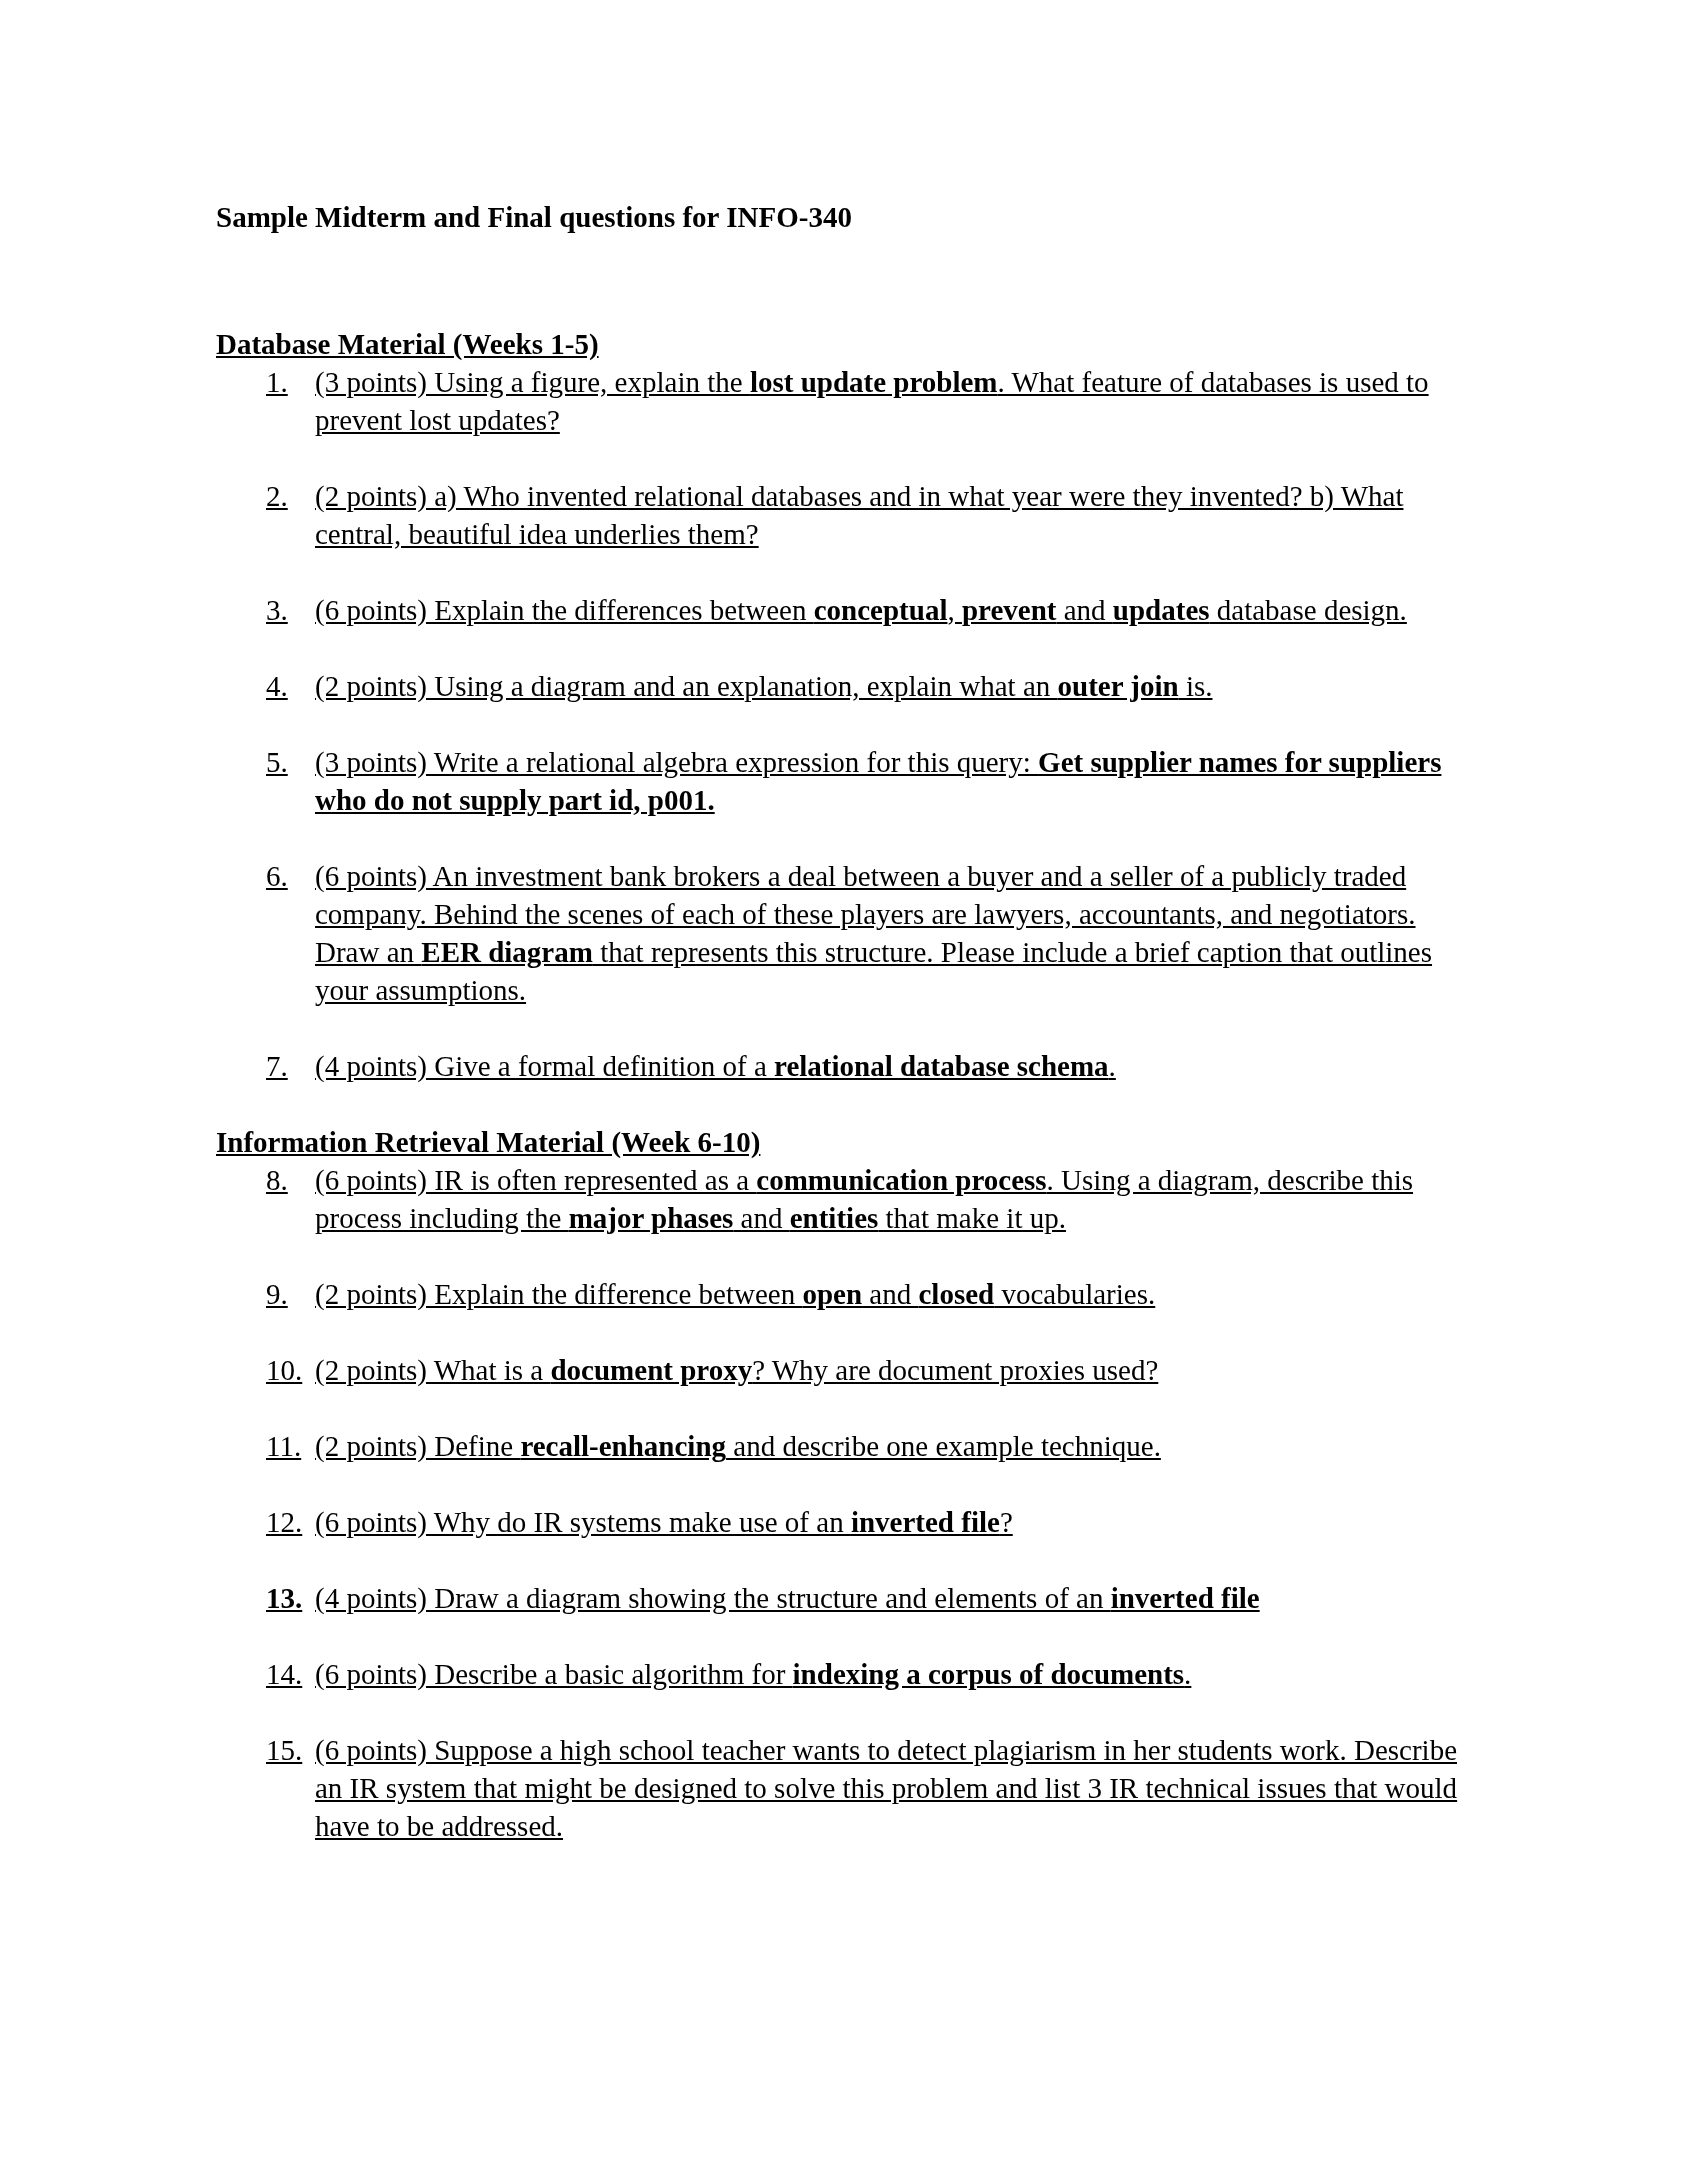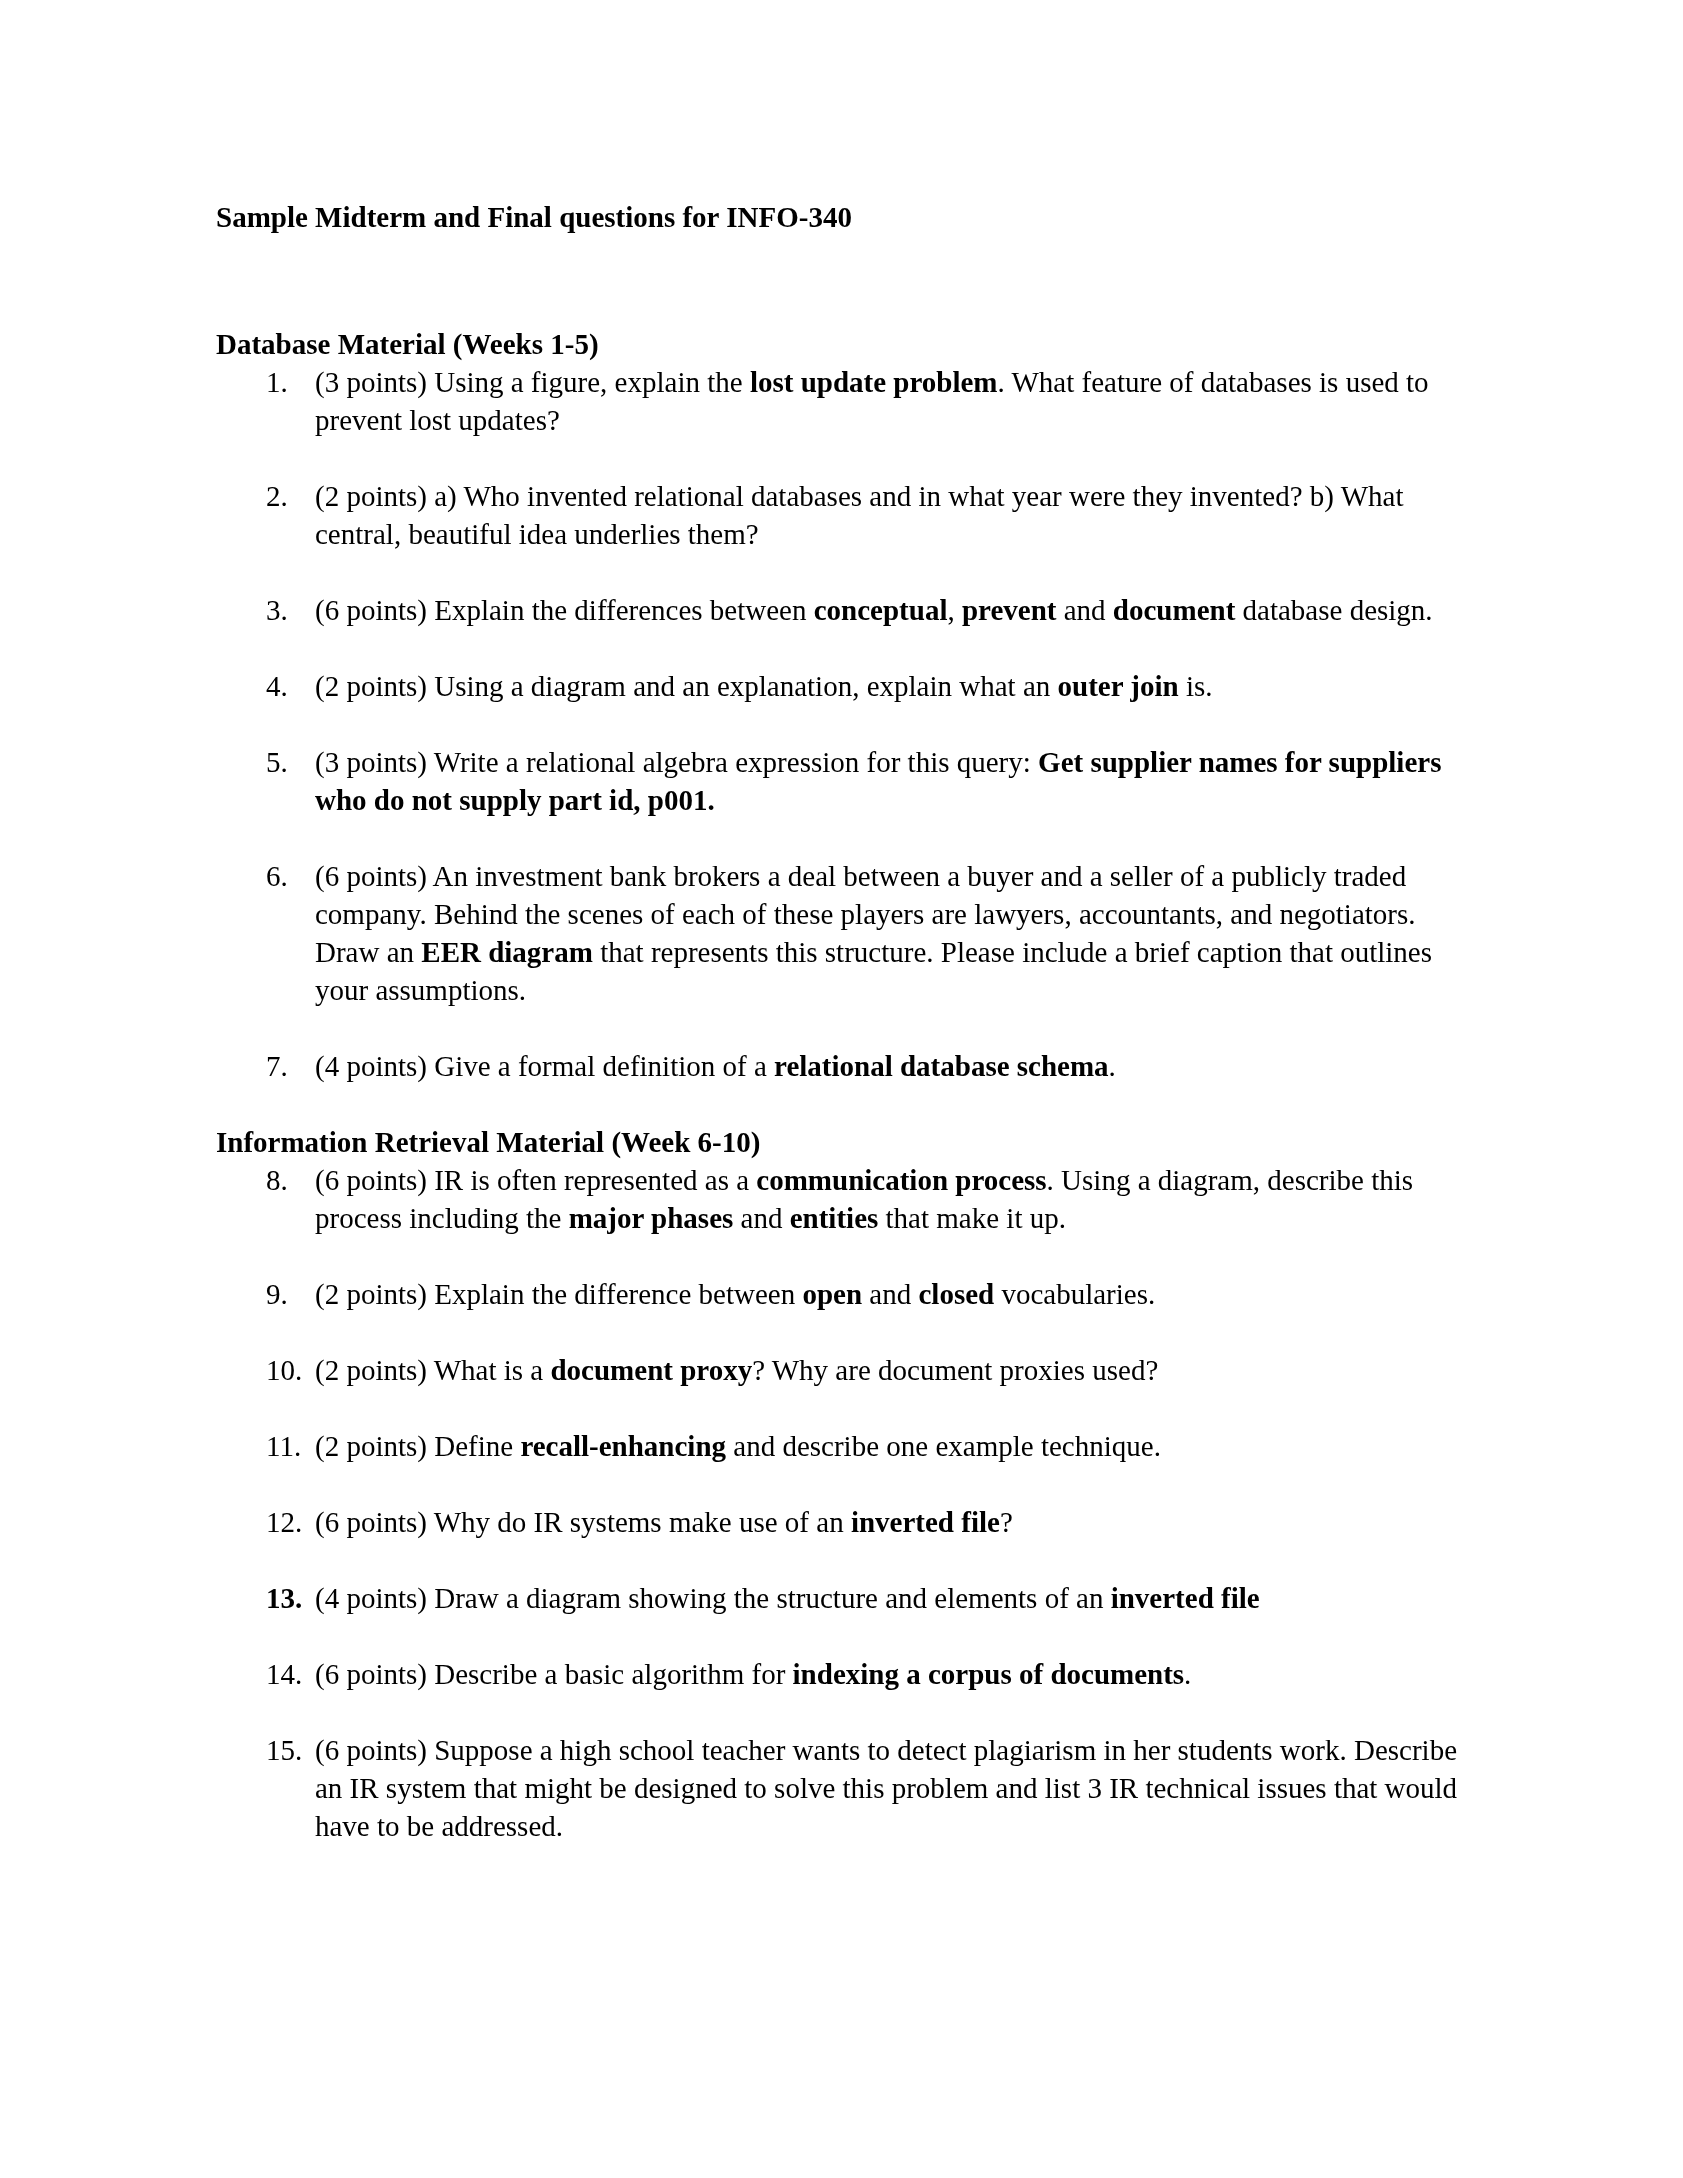--- a/index.html
+++ b/index.html
@@ -53,20 +53,21 @@
   }
   .q-text {
     flex: 1 1 auto;
     max-width: 1168px;
   }
   .q-text b {
     font-weight: bold;
   }
   .section {
     margin: 0;
+    text-decoration: underline;
   }
 </style>
 </head>
 <body>
 
 <main class="page">
   <h1 class="doc-title">Sample Midterm and Final questions for INFO-340</h1>
   <div id="sections-root">
   <section class="section">
     <h2 class="section-heading">Database Material (Weeks 1-5)</h2>
@@ -76,21 +77,21 @@
     <span class="q-text"><span>(3 points) Using a figure, explain the </span><b>lost update problem</b><span>. What feature of databases is used to prevent lost updates?</span></span>
   </li>
 
   <li class="question-item">
     <span class="q-num">2.</span>
     <span class="q-text"><span>(2 points) a) Who invented relational databases and in what year were they invented? b) What central, beautiful idea underlies them?</span></span>
   </li>
 
   <li class="question-item">
     <span class="q-num">3.</span>
-    <span class="q-text"><span>(6 points) Explain the differences between </span><b>conceptual</b><span>, </span><b>prevent</b><span> and </span><b>document</b><span> database design.</span></span>
+    <span class="q-text"><span>(6 points) Explain the differences between </span><b>conceptual</b><span>, </span><b>prevent</b><span> and </span><b>updates</b><span> database design.</span></span>
   </li>
 
   <li class="question-item">
     <span class="q-num">4.</span>
     <span class="q-text"><span>(2 points) Using a diagram and an explanation, explain what an </span><b>outer join</b><span> is.</span></span>
   </li>
 
   <li class="question-item">
     <span class="q-num">5.</span>
     <span class="q-text"><span>(3 points) Write a relational algebra expression for this query: </span><b>Get supplier names for suppliers who do not supply part id, p001.</b></span>

